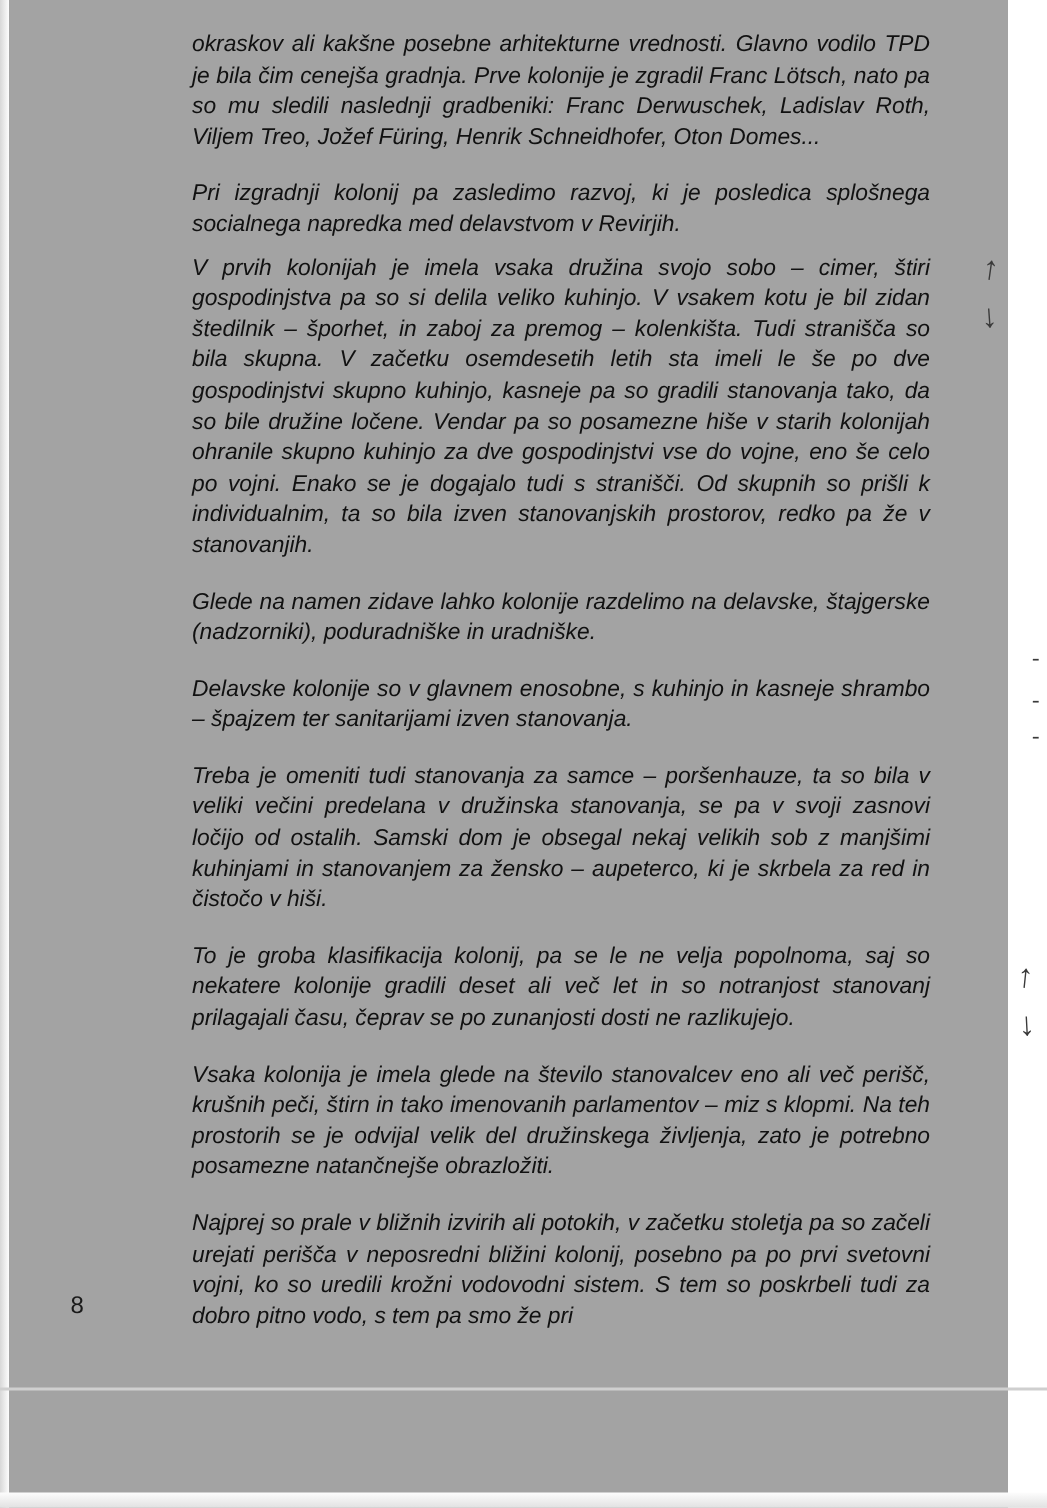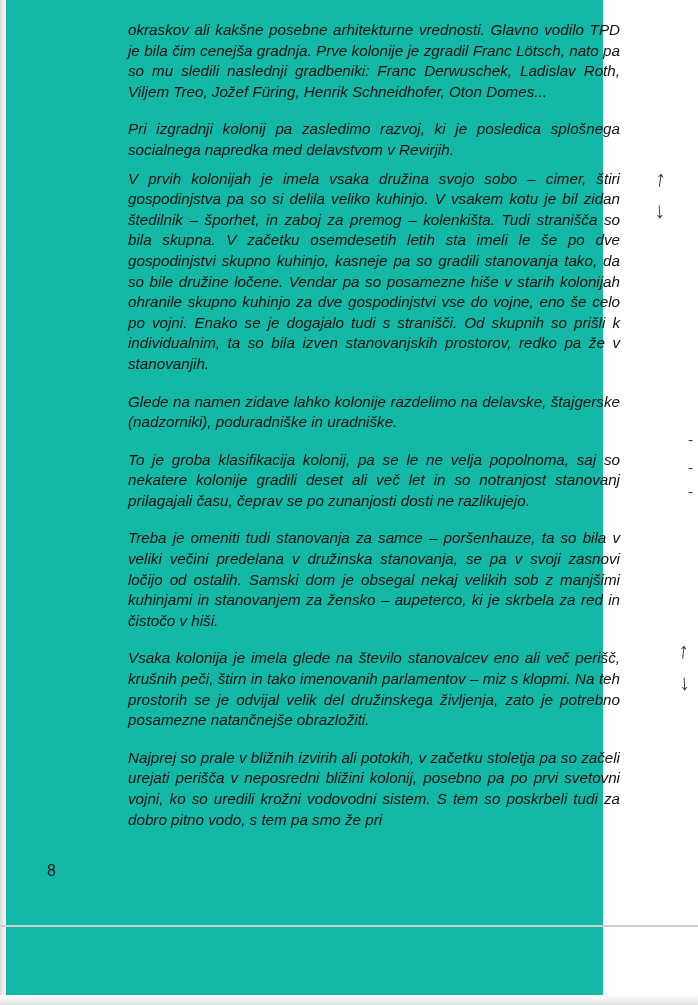--- a/index.html
+++ b/index.html
@@ -11,23 +11,23 @@
     width: 698px;
     height: 1005px;
     position: relative;
     overflow: hidden;
     font-family: "Liberation Sans", sans-serif;
   }
   .page {
     position: absolute;
     left: 0;
     top: 0;
-    width: 603px;
+    width: 672px;
     height: 1005px;
-    background: #14b8a6;
+    background: #a3a3a3;
   }
   
   .scan-edge-left {
     position: absolute;
     left: 0;
     top: 0;
     width: 6px;
     height: 1005px;
     background: linear-gradient(to right, #d8d8d8, #fdfdfd);
   }
@@ -103,22 +103,23 @@
   <div class="scan-edge-bottom2"></div>
   <div class="scan-edge-bottom"></div>
 
   <div class="text-column">
 
     <p class="para">okraskov ali kakšne posebne arhitekturne vrednosti. Glavno vodilo TPD je bila čim cenejša gradnja. Prve kolonije je zgradil Franc Lötsch, nato pa so mu sledili naslednji gradbeniki: Franc Derwuschek, Ladislav Roth, Viljem Treo, Jožef Füring, Henrik Schneidhofer, Oton Domes...</p>
     <p class="para">Pri izgradnji kolonij pa zasledimo razvoj, ki je posledica splošnega socialnega napredka med delavstvom v Revirjih.</p>
 
     <p class="para gap-before">V prvih kolonijah je imela vsaka družina svojo sobo – cimer, štiri gospodinjstva pa so si delila veliko kuhinjo. V vsakem kotu je bil zidan štedilnik – šporhet, in zaboj za premog – kolenkišta. Tudi stranišča so bila skupna. V začetku osemdesetih letih sta imeli le še po dve gospodinjstvi skupno kuhinjo, kasneje pa so gradili stanovanja tako, da so bile družine ločene. Vendar pa so posamezne hiše v starih kolonijah ohranile skupno kuhinjo za dve gospodinjstvi vse do vojne, eno še celo po vojni. Enako se je dogajalo tudi s stranišči. Od skupnih so prišli k individualnim, ta so bila izven stanovanjskih prostorov, redko pa že v stanovanjih.</p>
     <p class="para">Glede na namen zidave lahko kolonije razdelimo na delavske, štajgerske (nadzorniki), poduradniške in uradniške.</p>
+    <p class="para">Delavske kolonije so v glavnem enosobne, s kuhinjo in kasneje shrambo – špajzem ter sanitarijami izven stanovanja.</p>
+    <p class="para">Treba je omeniti tudi stanovanja za samce – poršenhauze, ta so bila v veliki večini predelana v družinska stanovanja, se pa v svoji zasnovi ločijo od ostalih. Samski dom je obsegal nekaj velikih sob z manjšimi kuhinjami in stanovanjem za žensko – aupeterco, ki je skrbela za red in čistočo v hiši.</p>
     <p class="para">To je groba klasifikacija kolonij, pa se le ne velja popolnoma, saj so nekatere kolonije gradili deset ali več let in so notranjost stanovanj prilagajali času, čeprav se po zunanjosti dosti ne razlikujejo.</p>
-    <p class="para">Treba je omeniti tudi stanovanja za samce – poršenhauze, ta so bila v veliki večini predelana v družinska stanovanja, se pa v svoji zasnovi ločijo od ostalih. Samski dom je obsegal nekaj velikih sob z manjšimi kuhinjami in stanovanjem za žensko – aupeterco, ki je skrbela za red in čistočo v hiši.</p>
     <p class="para">Vsaka kolonija je imela glede na število stanovalcev eno ali več perišč, krušnih peči, štirn in tako imenovanih parlamentov – miz s klopmi. Na teh prostorih se je odvijal velik del družinskega življenja, zato je potrebno posamezne natančnejše obrazložiti.</p>
     <p class="para"><span>Najprej so prale v bližnih izvirih ali potokih, v začetku stoletja pa so začeli urejati perišča v </span><span class="bold-word">neposredni</span><span> bližini kolonij, posebno pa po prvi svetovni vojni, ko so uredili krožni vodovodni sistem. S tem so poskrbeli tudi za dobro pitno vodo, s tem pa smo že pri</span></p>
 
   </div>
 
   <div class="page-number">8</div>
 
   <div class="margin-mark mark-1">↑</div>
   <div class="margin-mark mark-2">↓</div>
   <div class="margin-mark mark-3">-</div>

